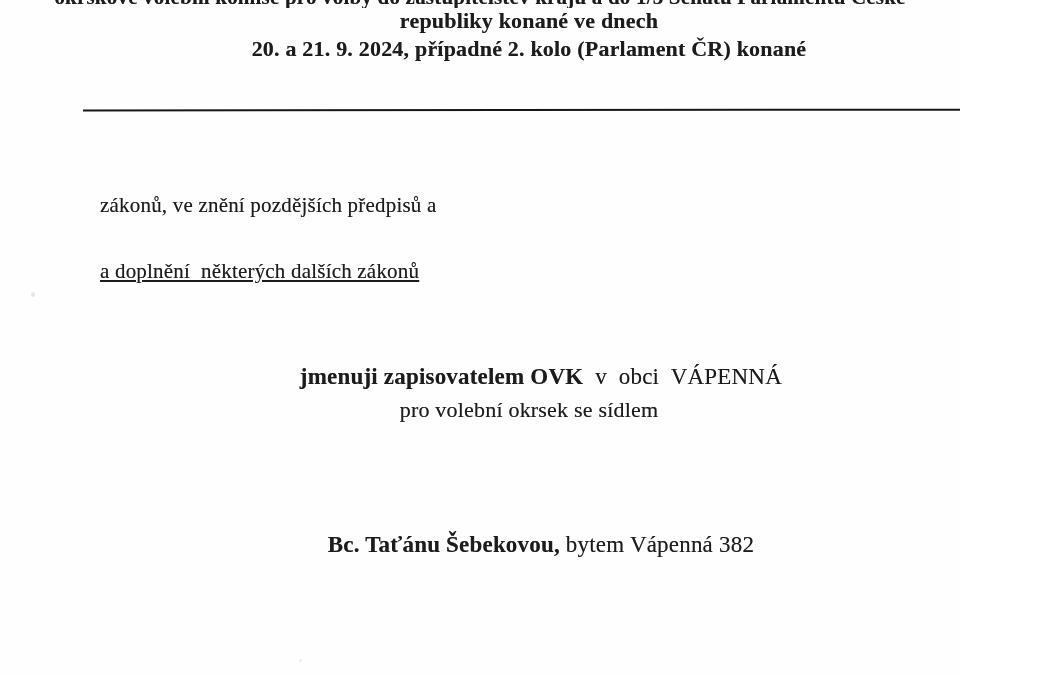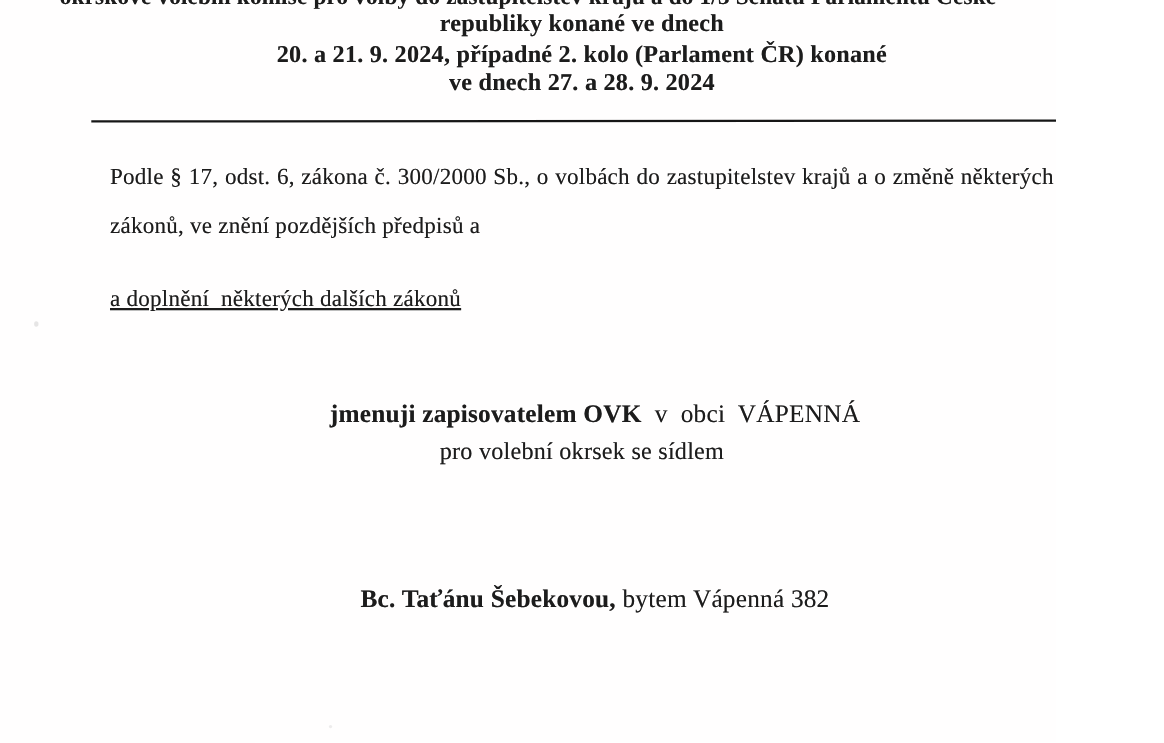--- a/index.html
+++ b/index.html
@@ -93,25 +93,23 @@
 <div class="page">
 
   <div class="clip-strip">
     <div class="clip-inner">okrskové volební komise pro volby do zastupitelstev krajů a do 1/3 Senátu Parlamentu České</div>
   </div>
 
   <div class="center-line head head-1">republiky konané ve dnech</div>
 
   <div class="center-line head head-2">20. a 21. 9. 2024, případné 2. kolo (Parlament ČR) konané</div>
 
-  <div class="center-line head head-3">ve dnech 27. a 28. 9. 2024</div>
 
   <div class="rule"></div>
 
-  <div class="legal-line legal-justify p1l1">Podle § 17, odst. 6, zákona č.  300/2000 Sb., o volbách do zastupitelstev krajů a o změně některých</div>
 
   <div class="legal-line legal-left p1l2">zákonů, ve znění pozdějších předpisů a</div>
 
 
   <div class="legal-line legal-left p2l2">a doplnění  některých dalších zákonů</div>
 
   <div class="center-line stmt">
     <span class="b">jmenuji zapisovatelem OVK</span><span>  v  obci  VÁPENNÁ</span>
   </div>
 

